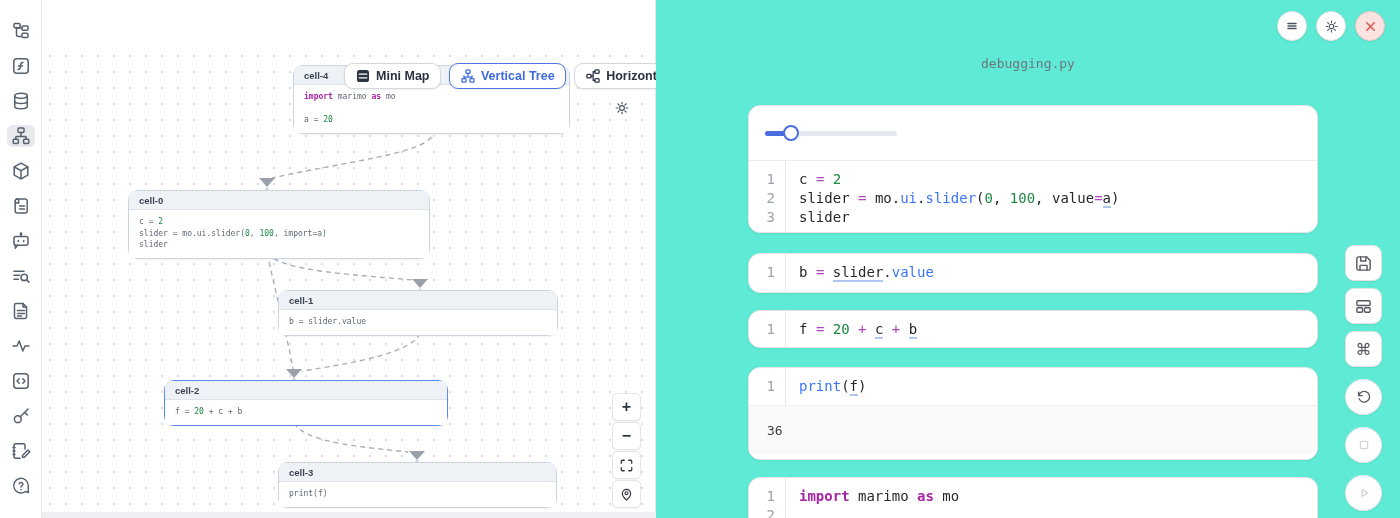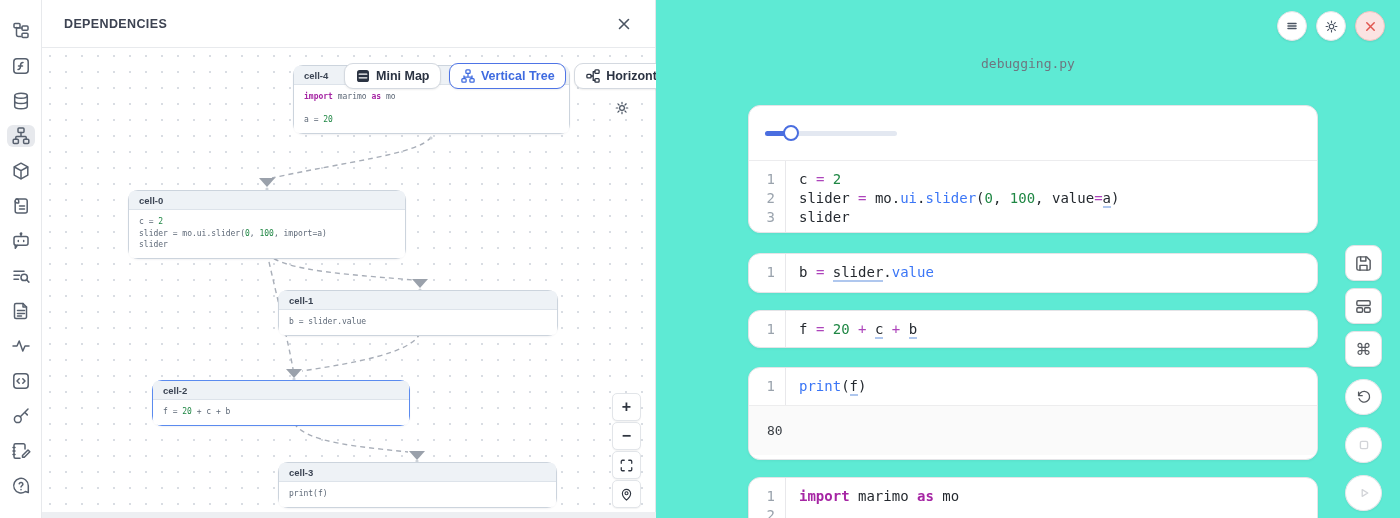--- a/index.html
+++ b/index.html
@@ -182,28 +182,20 @@
       </div>
     <div class="ib-btn">
         <svg width="20" height="20" viewBox="0 0 20 20">
           <path d="M17.3 9.7a7.3 7.3 0 1 0-2.9 5.8l2.9 1z"></path>
           <path d="M8.2 7.7a1.9 1.9 0 0 1 3.7.6c0 1.3-1.9 1.6-1.9 2.7M10 13.6v.2"></path>
         </svg>
       </div>
   </aside>
 
   <section class="deps">
-    <div class="deps-header">
-      <span class="deps-title">DEPENDENCIES</span>
-      <span class="deps-close">
-          <svg width="14" height="14" viewBox="0 0 14 14" stroke="#4b5563" stroke-width="1.6" stroke-linecap="round">
-            <path d="M2.5 2.5l9 9M11.5 2.5l-9 9"></path>
-          </svg>
-        </span>
-    </div>
 
     <div class="graph">
 
       <svg class="edges" width="614" height="470">
         <path d="M389,89 C378,106 302,114 230,130"></path>
         <path d="M225,205 C240,224 318,227 371,232"></path>
         <path d="M225,205 C235,250 246,292 251,321"></path>
         <path d="M378,285 C370,305 312,315 260,323"></path>
         <path d="M252,375 C264,395 320,399 366,404"></path>
         <polygon points="217,130 233,130 225,139"></polygon>
@@ -222,35 +214,35 @@
       </svg>
 
       <div class="gcell" style="left:251px;top:17px;width:277px">
         <div class="ghead">cell-4</div>
         <div class="gbody">
             <div class="ln-row"><span class="tk-k">import</span><span class="tk-g"> marimo </span><span class="tk-k">as</span><span class="tk-g"> mo</span></div>
             <div class="ln-row">&nbsp;</div>
             <div class="ln-row"><span class="tk-g">a = </span><span class="tk-n">20</span></div>
           </div>
       </div>
-      <div class="gcell" style="left:86px;top:142px;width:278px">
+      <div class="gcell" style="left:86px;top:142px;width:302px">
         <div class="ghead">cell-0</div>
         <div class="gbody">
             <div class="ln-row"><span class="tk-g">c = </span><span class="tk-n">2</span></div>
             <div class="ln-row"><span class="tk-g">slider = mo.ui.slider(</span><span class="tk-n">0</span><span class="tk-g">, </span><span class="tk-n">100</span><span class="tk-g">, import=a)</span></div>
             <div class="ln-row"><span class="tk-g">slider</span></div>
           </div>
       </div>
       <div class="gcell" style="left:236px;top:242px;width:280px">
         <div class="ghead">cell-1</div>
         <div class="gbody">
             <div class="ln-row"><span class="tk-g">b = slider.value</span></div>
           </div>
       </div>
-      <div class="gcell selected" style="left:110px;top:332px;width:258px">
+      <div class="gcell selected" style="left:122px;top:332px;width:284px">
         <div class="ghead">cell-2</div>
         <div class="gbody">
             <div class="ln-row"><span class="tk-g">f = </span><span class="tk-n">20</span><span class="tk-g"> + c + b</span></div>
           </div>
       </div>
       <div class="gcell" style="left:236px;top:414px;width:279px">
         <div class="ghead">cell-3</div>
         <div class="gbody">
             <div class="ln-row"><span class="tk-g">print(f)</span></div>
           </div>
@@ -378,21 +370,21 @@
 
     <div class="card" style="top:367px;height:93px">
       <div class="code-block">
           <div class="gutter">
             <div>1</div>
           </div>
           <div class="lines">
             <div><span class="tk-f">print</span><span class="tk-t">(</span><span class="tk-u">f</span><span class="tk-t">)</span></div>
           </div>
         </div>
-      <div class="output">80</div>
+      <div class="output">36</div>
     </div>
 
     <div class="card" style="top:477px;height:70px">
       <div class="code-block">
           <div class="gutter">
             <div>1</div>
             <div>2</div>
           </div>
           <div class="lines">
             <div><span class="tk-k">import</span><span class="tk-t"> marimo </span><span class="tk-k">as</span><span class="tk-t"> mo</span></div>

